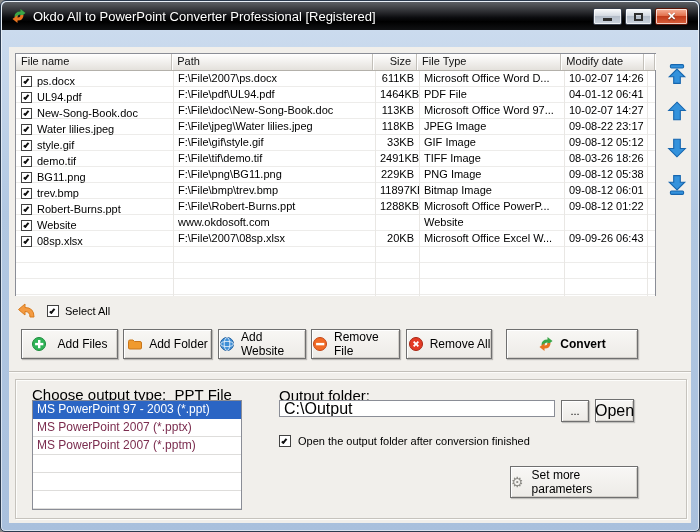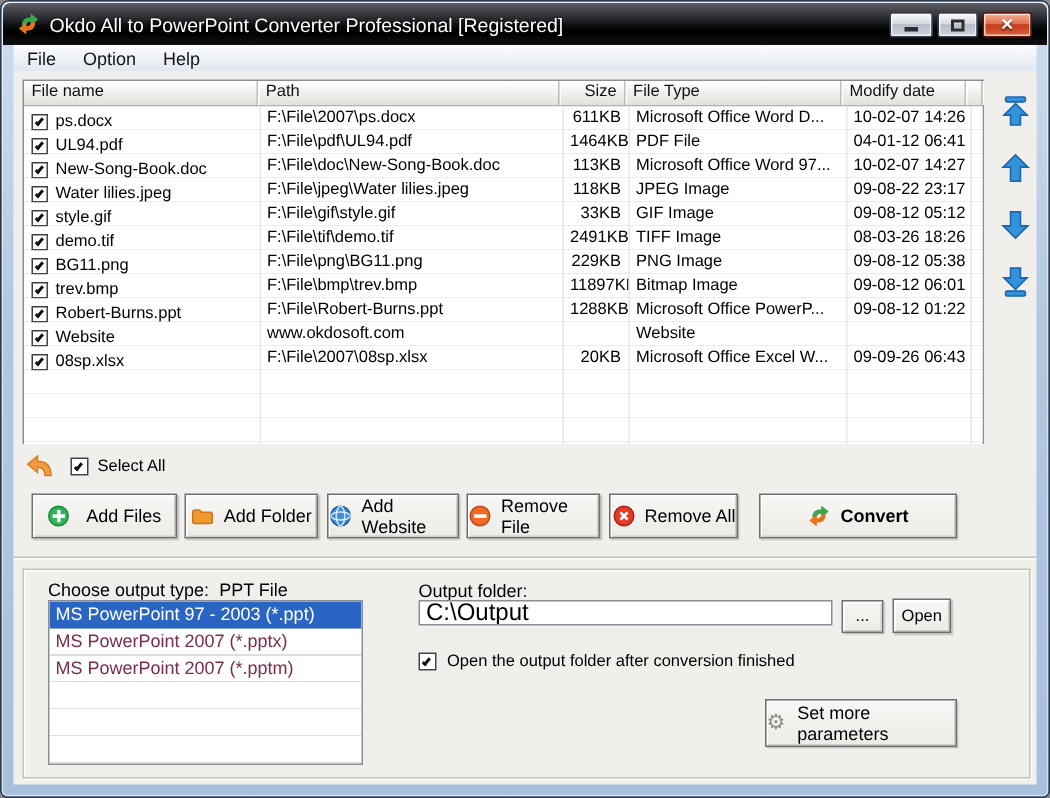--- a/index.html
+++ b/index.html
@@ -72,35 +72,35 @@
   .b-addweb { left:209px; top:282px; width:88px; }
   .b-remfile { left:302px; top:282px; width:89px; }
   .b-remall { left:397px; top:282px; width:86px; }
   .b-convert { left:497px; top:282px; width:132px; font-weight:bold; }
 
   .divider { position:absolute; left:0; right:0; top:324px; height:0; border-top:1px solid #c2bfb9; border-bottom:1px solid #fcfbf9; }
 
   
   .groupbox { position:absolute; left:6px; top:332px; width:672px; height:140px;
               border:1px solid #c6c3bd; box-shadow:inset 1px 1px 0 #fdfdfb, 1px 1px 0 #fdfdfb; }
-  .g-label { position:absolute; font-size:12px; color:#000; white-space:nowrap; }
+  .g-label { position:absolute; font-size:15px; color:#000; white-space:nowrap; }
   .l-choose { left:16px; top:6px; }
   .l-ppt { font-weight:normal; }
   .formats { position:absolute; left:16px; top:20px; width:210px; height:110px; background:#fff; border:1px solid #8a8d96;
              background-image:repeating-linear-gradient(to bottom,#fff 0 17px,#dedddb 17px 18px); overflow:hidden; }
   .lbitem { height:18px; line-height:17px; font-size:12px; padding:0 4px; color:#7b2c4e; white-space:nowrap; overflow:hidden; cursor:default; }
   .lbitem.selected { background:#2b65c4; color:#fff; }
   .l-output { left:263px; top:7px; }
   .folder-input { position:absolute; left:263px; top:20px; width:276px; height:17px; border:1px solid #8a8d96;
                   font-family:"Liberation Sans", sans-serif; font-size:16px; padding:0 4px; background:#fff; color:#000; }
   .sm-btn { position:absolute; background:linear-gradient(#f8f7f5,#edebe7); border:1px solid #6f6f6f;
             box-shadow:inset 1px 1px 0 #fff, inset -1px -1px 0 #d2cfca, 1px 1px 1px rgba(0,0,0,.2);
             display:flex; align-items:center; justify-content:center; font-size:11px; color:#000; cursor:pointer; }
   .b-dots { left:545px; top:20px; width:28px; height:22px; }
-  .b-open { left:579px; top:19px; width:39px; height:23px; font-size:11px; }
+  .b-open { left:579px; top:19px; width:39px; height:23px; font-size:16px; }
   .openafter { position:absolute; left:263px; top:55px; display:flex; align-items:center; }
   .oa-label { font-size:11px; margin-left:7px; color:#000; }
   .b-setparams { left:494px; top:86px; width:128px; height:32px; gap:6px; font-size:12px; }
   .gear { font-family:"DejaVu Sans", sans-serif; font-size:14px; color:#8e8d88; line-height:1; margin-right:2px; }
 </style>
 </head>
 <body>
 
 <div class="stage">
   <div class="window">
@@ -117,25 +117,20 @@
           </div>
         <div class="wbtn max">
             <span class="max-glyph"></span>
           </div>
         <div class="wbtn close">
             <span>✕</span>
           </div>
       </div>
     </div>
 
-    <div class="menubar">
-      <span class="menu-item">File</span>
-      <span class="menu-item">Option</span>
-      <span class="menu-item">Help</span>
-    </div>
 
     <div class="client">
 
       <div class="filetable">
         <div class="thead">
           <div class="th col-name">File name</div>
           <div class="th col-path">Path</div>
           <div class="th col-size">Size</div>
           <div class="th col-type">File Type</div>
           <div class="th col-date">Modify date</div>

